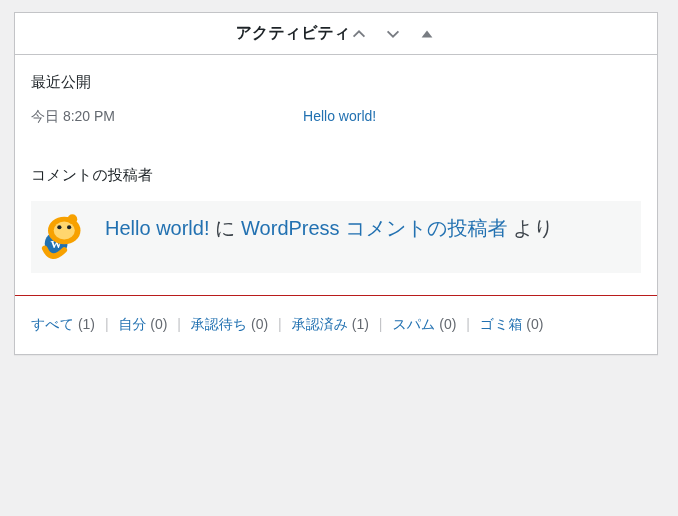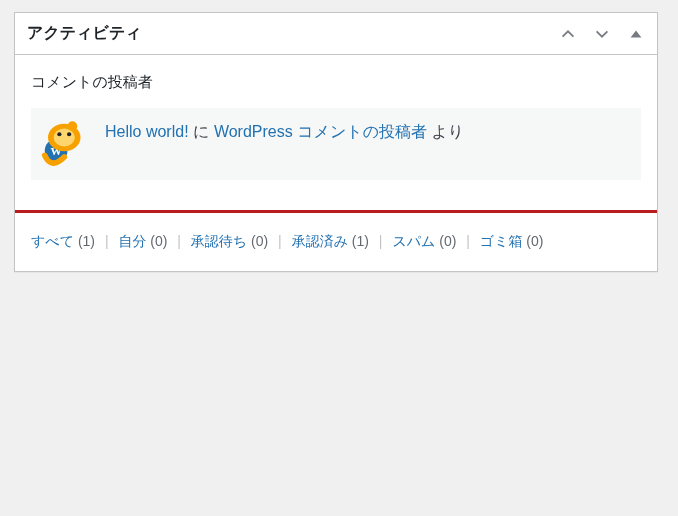--- a/index.html
+++ b/index.html
@@ -13,23 +13,23 @@
   .panel {
     width: 642px;
     margin: 12px 14px;
     background: #fff;
     border: 1px solid #c3c4c7;
     box-shadow: 0 1px 1px rgba(0,0,0,.04);
   }
   .panel-header {
     display: flex;
     align-items: center;
-    justify-content: space-between;
+    justify-content: center;
     border-bottom: 1px solid #c3c4c7;
-    padding: 10px 12px;
+    padding: 10px 18px;
   }
   .panel-header h2 {
     margin: 0;
     font-size: 16px;
     font-weight: 600;
     color: #1d2327;
   }
   .panel-controls {
     display: flex;
     align-items: center;
@@ -80,28 +80,28 @@
     width: 52px;
     height: 52px;
     flex: 0 0 52px;
     display:flex;
     align-items:center;
     justify-content:center;
   }
   .avatar svg { width: 52px; height:52px; }
   .comment-body {
     color: #3c434a;
-    font-size: 16px;
+    font-size: 20px;
     line-height: 1.7;
   }
   .comment-meta .from-text { color:#3c434a; }
   .footer {
-    border-top: 3px solid #b91c1c;
+    border-top: 1px solid #b91c1c;
     padding: 14px 16px 16px 16px;
-    margin-top: 12px;
+    margin-top: 4px;
   }
   .subsubsub {
     font-size: 14px;
     line-height: 2;
     color: #646970;
   }
   .subsubsub a { color:#2271b1; text-decoration:none; }
   .subsubsub .count { color:#646970; }
   .sep { color:#c3c4c7; margin: 0 6px; }
 </style>
@@ -124,20 +124,27 @@
           </svg>
       </span>
       <span class="icon-btn">
         <svg viewBox="0 0 20 20" fill="currentColor">
             <polygon points="10,6 16,14 4,14"></polygon>
           </svg>
       </span>
     </div>
   </div>
 
+  <div class="section">
+    <div class="section-title">最近公開</div>
+    <div class="publish-row">
+      <span class="publish-date">今日 8:20 PM</span>
+      <a href="#" class="link publish-title">Hello world!</a>
+    </div>
+  </div>
 
   <div class="section" style="padding-bottom:0">
     <div class="section-title">コメントの投稿者</div>
   </div>
 
   <div class="comment-list">
     <div class="comment-item">
       <div class="avatar">
         <svg viewBox="0 0 64 64">
           <circle cx="26" cy="40" r="14" fill="#2271b1"></circle>

